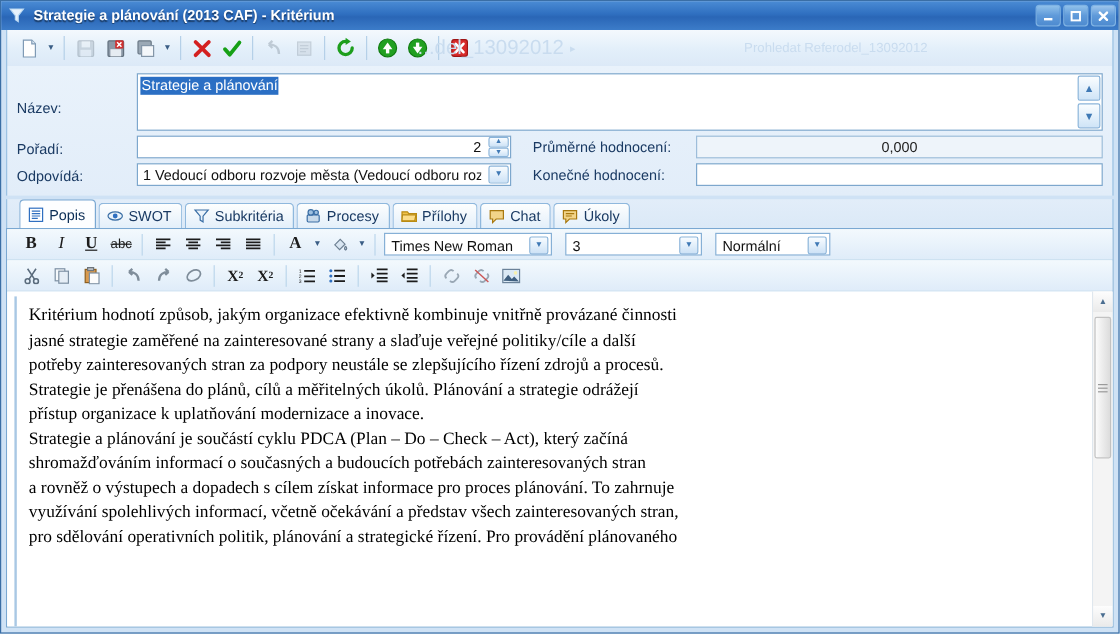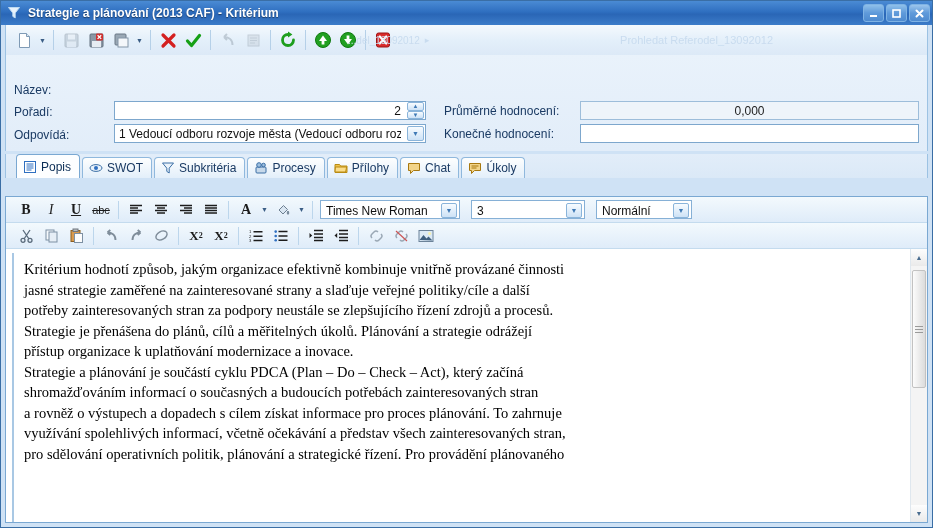--- a/index.html
+++ b/index.html
@@ -165,21 +165,21 @@
   .combo-arrow {
     position:absolute; right:2px; top:2px; width:17px; height:15px;
     background:linear-gradient(180deg,#f8fcff,#cde2f6);
     border:1px solid #8ab4da; border-radius:2px;
     display:flex; align-items:center; justify-content:center;
     font-size:7px; color:#3f79b5; cursor:pointer;
   }
 
   
   #tabs {
-    margin:3px 4px 18px 4px; padding-left:10px; height:24px;
+    margin:3px 4px 0 4px; padding-left:10px; height:24px;
     display:flex; align-items:flex-end; gap:2px;
     border-left:1px solid #9cc2e3; border-right:1px solid #9cc2e3;
     background:linear-gradient(180deg,#e2edf9,#dbe9f7);
   }
   .tab {
     height:21px; padding:0 8px 0 6px; display:flex; align-items:center; gap:4px;
     font-size:12px; color:#1a3a63; cursor:pointer;
     background: linear-gradient(180deg,#fdfefe 0%, #e3effa 100%);
     border:1px solid #8fb8dd; border-bottom:none;
     border-radius:4px 4px 0 0;
@@ -395,31 +395,38 @@
     </div>
     <div class="tsep"></div>
     <div class="tbtn">
       <svg class="ic" width="18" height="18" viewBox="0 0 18 18">
         <rect x="2.5" y="2" width="13" height="14" rx="2" fill="#d82b2b" stroke="#9e1414"></rect>
         <path d="M5.8 5.5 L12.2 12.5 M12.2 5.5 L5.8 12.5" stroke="#fff" stroke-width="2.2" stroke-linecap="round"></path>
       </svg>
     </div>
 
     <div id="tb-fade">
-      <span class="bg-text" style="position:static; font-size:10px;text-align:right;">...del_13092012</span>
+      <span class="bg-text" style="position:static; font-size:17px;text-align:right;">...del_13092012</span>
       <span class="bg-text" style="position:static; font-size:9px;">▸</span>
       <span style="flex:1 1 auto;"></span>
       <span class="bg-text" style="position:static; font-size:11px; margin-right:150px;">Prohledat Referodel_13092012</span>
     </div>
   </div>
 
   <div id="form-area">
 
     <div class="frow">
       <div class="flabel fname-label">Název:</div>
+      <div id="name-box">
+        <span id="name-text">Strategie a plánování</span>
+        <span class="spin-col">
+          <span class="spin-b">▲</span>
+          <span class="spin-b">▼</span>
+        </span>
+      </div>
     </div>
 
     <div class="row2">
       <div class="flabel">Pořadí:</div>
       <div id="poradi-wrap">
         <input class="finput" id="poradi" readonly="" value="2" style="">
         <span class="mini-spin">
           <div>▲</div>
           <div>▼</div>
         </span>

